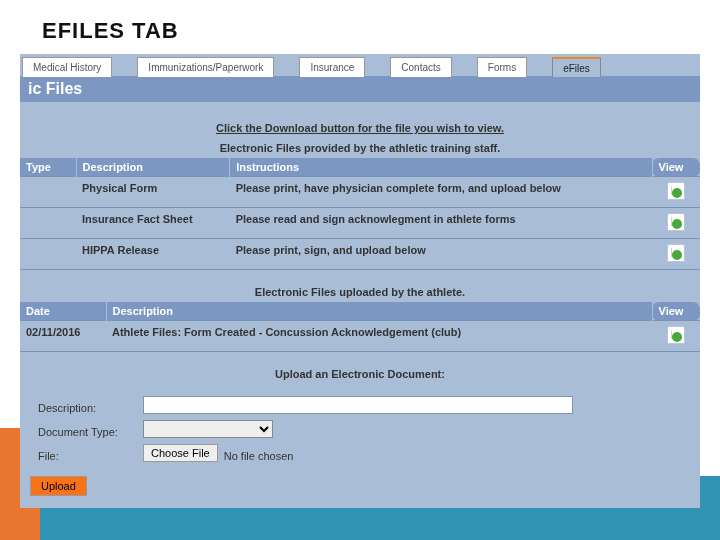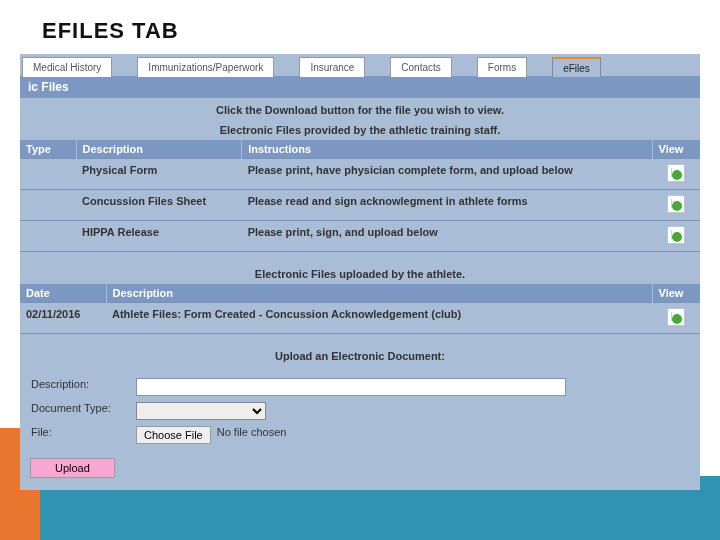--- a/index.html
+++ b/index.html
@@ -5,51 +5,51 @@
   * { box-sizing: border-box; margin: 0; padding: 0; }
   body { font-family: Arial, Helvetica, sans-serif; font-size: 11px; width: 720px; height: 540px; position: relative; overflow: hidden; background: #fff; }
   .slide { position: relative; width: 720px; height: 540px; }
   .slide-title { font-size: 22px; font-weight: 700; letter-spacing: 1px; padding: 18px 0 10px 42px; color: #111; }
   .app { margin: 0 20px; background: #a9bdd6; border: 0; }
   .tabs { display: flex; background: #a9bdd6; padding: 2px 2px 0 2px; gap: 0; }
   .tab { background: #fff; color: #555; font-size: 10px; padding: 4px 10px 3px; border: 1px solid #999; border-bottom: none; margin-right: 11px; position: relative; top: 1px; cursor: pointer; }
   .tab.active { background: #a9bdd6; color: #222; border-top: 2px solid #e38b2b; border-left: 1px solid #888; border-right: 1px solid #888; z-index: 2; font-weight: 400; }
   .tab-sep { width: 14px; }
   .panel { background: #a9bdd6; padding: 0 0 6px 0; }
-  .panel-title { background: #7c97c2; color: #fff; font-weight: 700; padding: 4px 8px; font-size: 12px; }
+  .panel-title { background: #7c97c2; color: #fff; font-weight: 700; padding: 4px 8px; font-size: 16px; }
   .center { text-align: center; }
-  .hint { font-weight: 700; color: #333; padding: 6px 0 6px; }
+  .hint { font-weight: 700; color: #333; padding: 20px 0 6px; text-decoration: underline; }
   .subhint { font-weight: 700; color: #333; padding: 2px 0 4px; }
   table { width: 100%; border-collapse: collapse; }
   .hdr th { background: #7c97c2; color: #fff; font-weight: 700; padding: 3px 6px; text-align: left; font-size: 11px; border-right: 1px solid #a9bdd6; }
   .hdr th:last-child { border-right: none; }
   tbody tr { background: #a9bdd6; margin-top: 9px; }
   tbody td { padding: 5px 6px; vertical-align: top; font-size: 11px; color: #222; border-bottom: 1px solid #7a93b8; }
   tbody td.strong { font-weight: 700; color: #333; }
   .rule-top td { border-top: 1px solid #7a93b8; }
   .dl-cell { width: 34px; text-align: center; }
   .dl { display: inline-block; width: 18px; height: 18px; background: #fff; border: 1px solid #b7c6da; border-radius: 2px 2px 0 0; position: relative; cursor: pointer; }
   .dl::before { content: ""; position: absolute; left: 3px; top: 3px; width: 10px; height: 8px; border: 1px solid #c9d4e4; border-top: none; border-right: none; }
   .dl::after { content: ""; position: absolute; left: 4px; bottom: 1px; width: 10px; height: 10px; border-radius: 50%; background: #4aa83b; }
   .dl .arrow { position: absolute; left: 7px; bottom: 3px; width: 4px; height: 4px; border-left: 2px solid #fff; border-bottom: 2px solid #fff; transform: rotate(-45deg); }
   .section-gap { height: 14px; }
   .upload-block { padding: 6px 10px 6px 10px; }
-  .form-row { display: flex; align-items: flex-start; margin: 6px 1px; }
+  .form-row { display: flex; align-items: flex-end; margin: 6px 8px; }
   .form-row label { width: 105px; color: #333; font-size: 11px; }
   .text-input { background: #fff; border: 1px solid #7e95b8; height: 18px; width: 430px; padding: 0 4px; font-size: 11px; }
   .select { background: #eee; border: 1px solid #888; height: 18px; width: 130px; font-size: 11px; }
   .file-btn { background: #efefef; border: 1px solid #9a9a9a; padding: 2px 7px; font-size: 11px; cursor: pointer; margin-right: 6px; }
   .file-label { color: #333; font-size: 11px; }
-  .upload-btn { background: #f9a8d4; border: 1px solid #9a9a9a; padding: 3px 24px; font-size: 11px; cursor: pointer; margin-top: 8px; }
+  .upload-btn { background: #f97316; border: 1px solid #9a9a9a; padding: 3px 10px; font-size: 11px; cursor: pointer; margin-top: 8px; }
   
   .deco { position: absolute; left: 0; bottom: 0; width: 720px; height: 120px; pointer-events: none; z-index: -1; }
   .deco .orange { position: absolute; left: 0; bottom: 0; width: 64px; height: 112px; background: #e8762f; }
   .deco .teal { position: absolute; left: 40px; bottom: 0; width: 680px; height: 64px; background: #2f93b3; }
   .col-type { width: 56px; }
-  .col-view { width: 48px; text-align: center; }
+  .col-view { width: 48px; text-align: center; border-radius: 7px; }
   .col-date { width: 86px; }
 </style>
 </head>
 <body>
 <div class="slide">
 
 <div class="slide-title">EFILES TAB</div>
 
 <div class="app">
   <div class="tabs">
@@ -83,21 +83,21 @@
       </thead>
       <tbody>
         <tr class="rule-top">
           <td></td>
           <td class="strong">Physical Form</td>
           <td class="strong">Please print, have physician complete form, and upload below</td>
           <td class="dl-cell"><span class="dl"><span class="arrow"></span></span></td>
         </tr>
         <tr>
           <td></td>
-          <td class="strong">Concussion Files Sheet</td>
+          <td class="strong">Insurance Fact Sheet</td>
           <td class="strong">Please read and sign acknowlegment in athlete forms</td>
           <td class="dl-cell"><span class="dl"><span class="arrow"></span></span></td>
         </tr>
         <tr>
           <td></td>
           <td class="strong">HIPPA Release</td>
           <td class="strong">Please print, sign, and upload below</td>
           <td class="dl-cell"><span class="dl"><span class="arrow"></span></span></td>
         </tr>
       </tbody>

